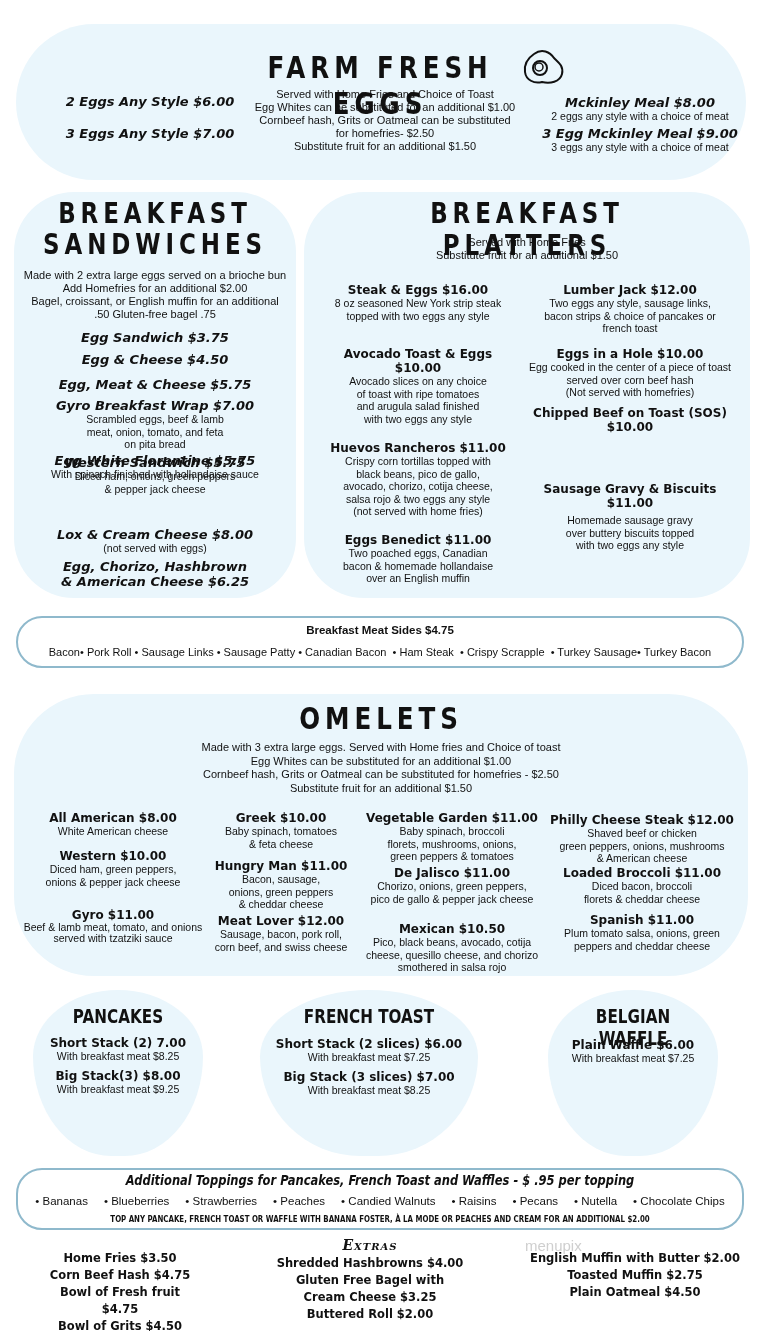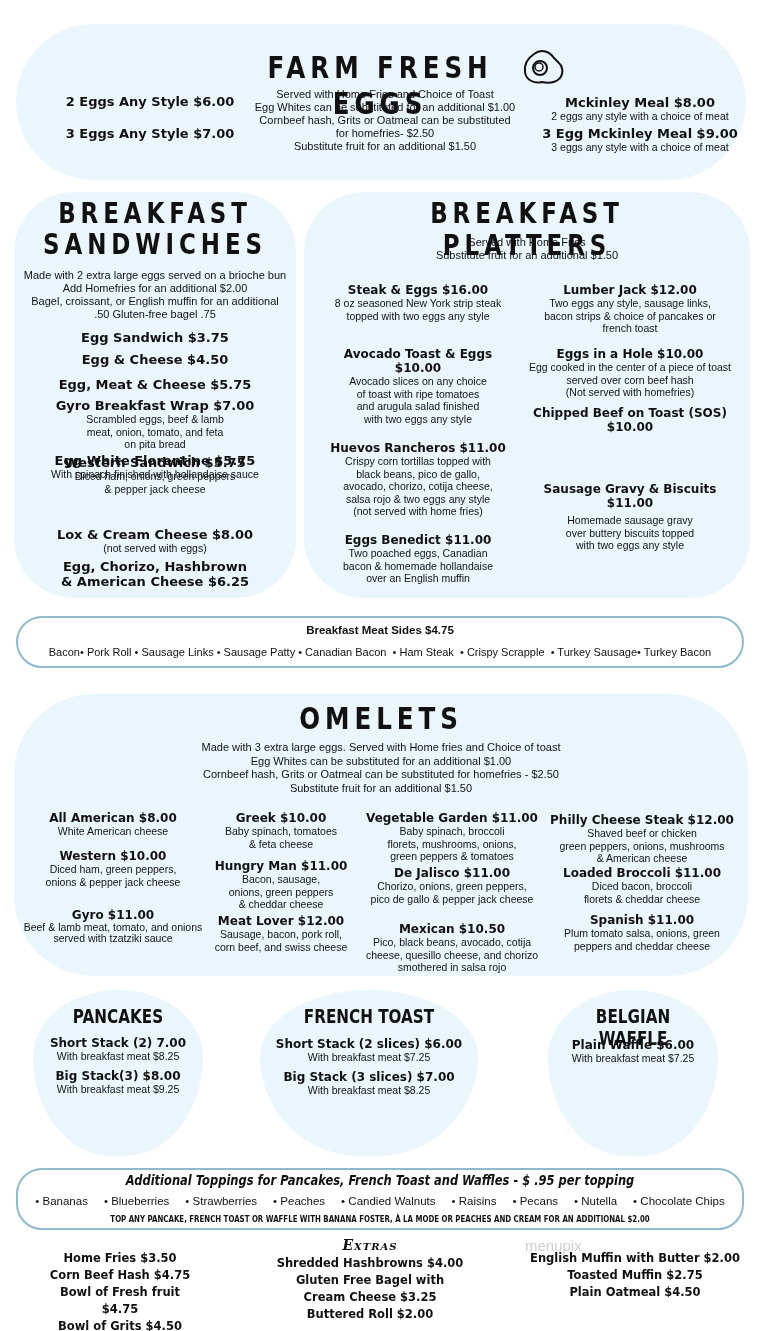--- a/index.html
+++ b/index.html
@@ -16,21 +16,21 @@
   .h-small {
     font-family: "DejaVu Sans", sans-serif; font-weight: bold; text-align: center;
     color: #111; transform: scaleX(0.8); letter-spacing: 0px;
   }
   .item { font-family: "DejaVu Sans", sans-serif; font-weight: bold; text-align: center; color: #111; }
   .desc { font-family: "Liberation Sans", sans-serif; text-align: center; color: #111; }
   .abs { position: absolute; }
   .center { text-align: center; }
 
   .eggs-title { font-size: 30px; }
-  .item13 { font-size: 13px; line-height: 15px; }
+  .item13 { font-size: 13px; line-height: 15px; font-style: italic; }
   .item12 { font-size: 12px; line-height: 14px; }
   .desc11 { font-size: 11px; line-height: 13px; }
   .desc10 { font-size: 10.5px; line-height: 12.5px; }
   .stack > div { margin: 0; text-align: center; }
 </style>
 </head>
 <body>
 
 <div class="panel" style="left:16px; top:24px; width:730px; height:156px; border-radius:78px;"></div>
 

